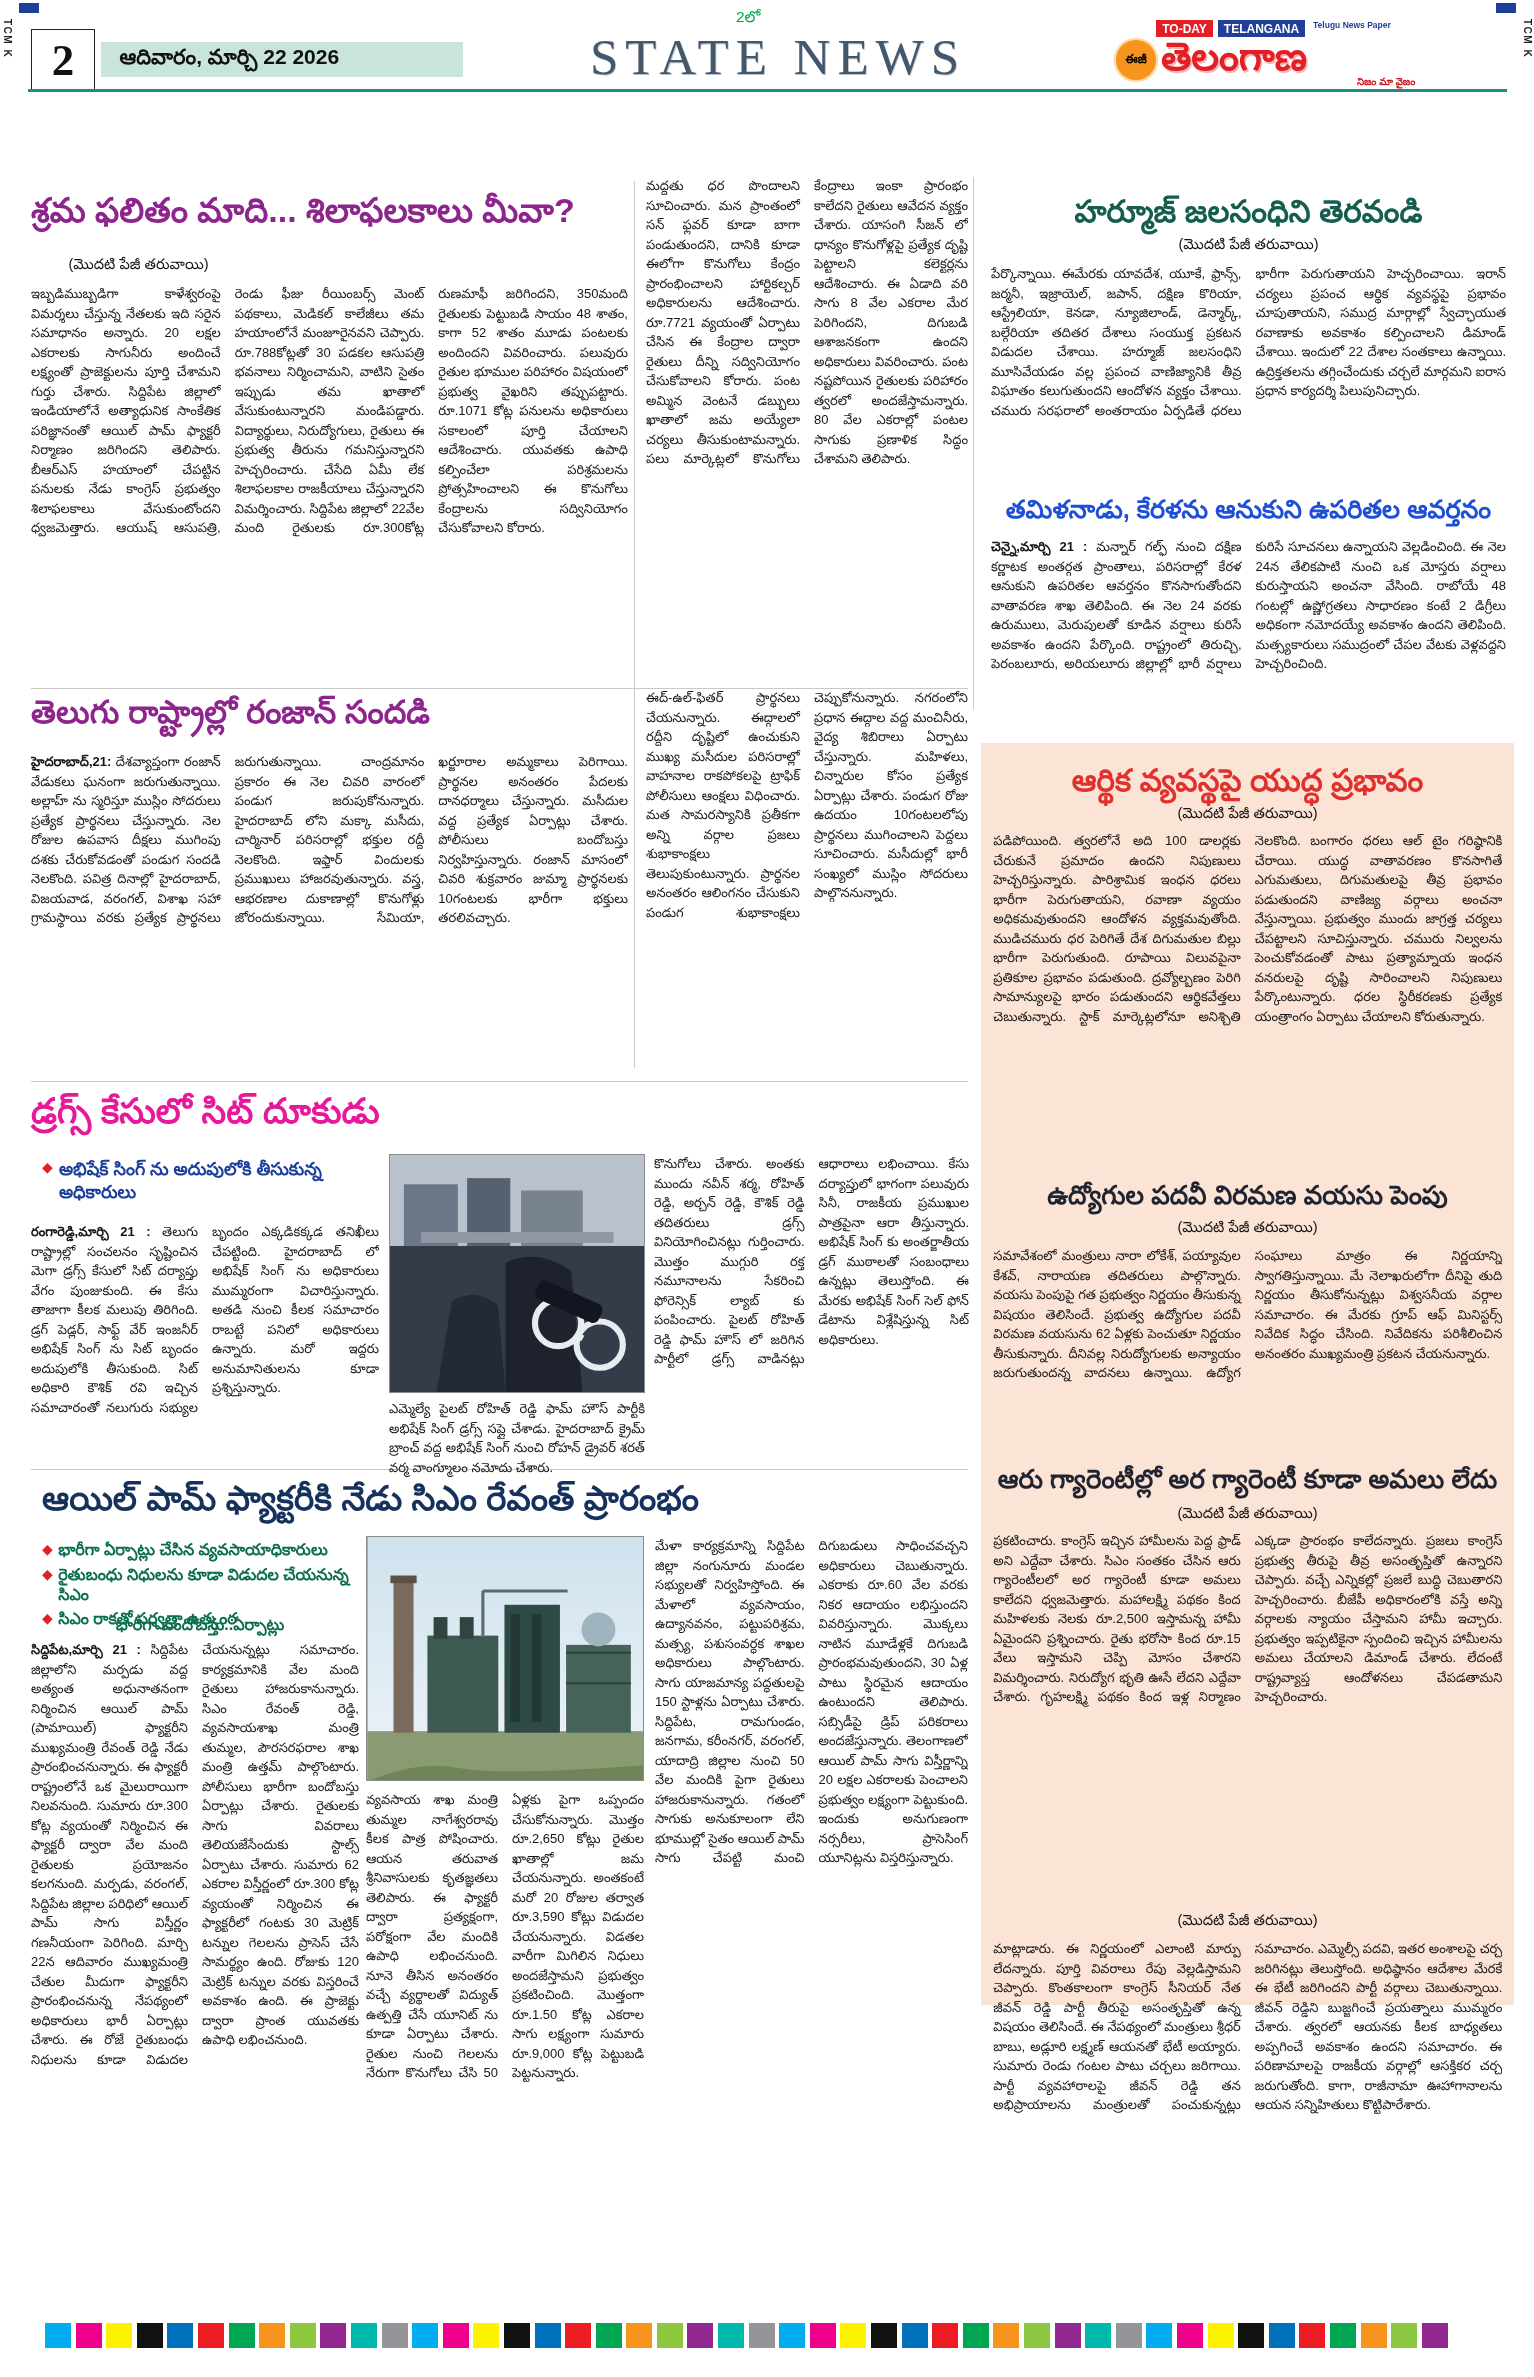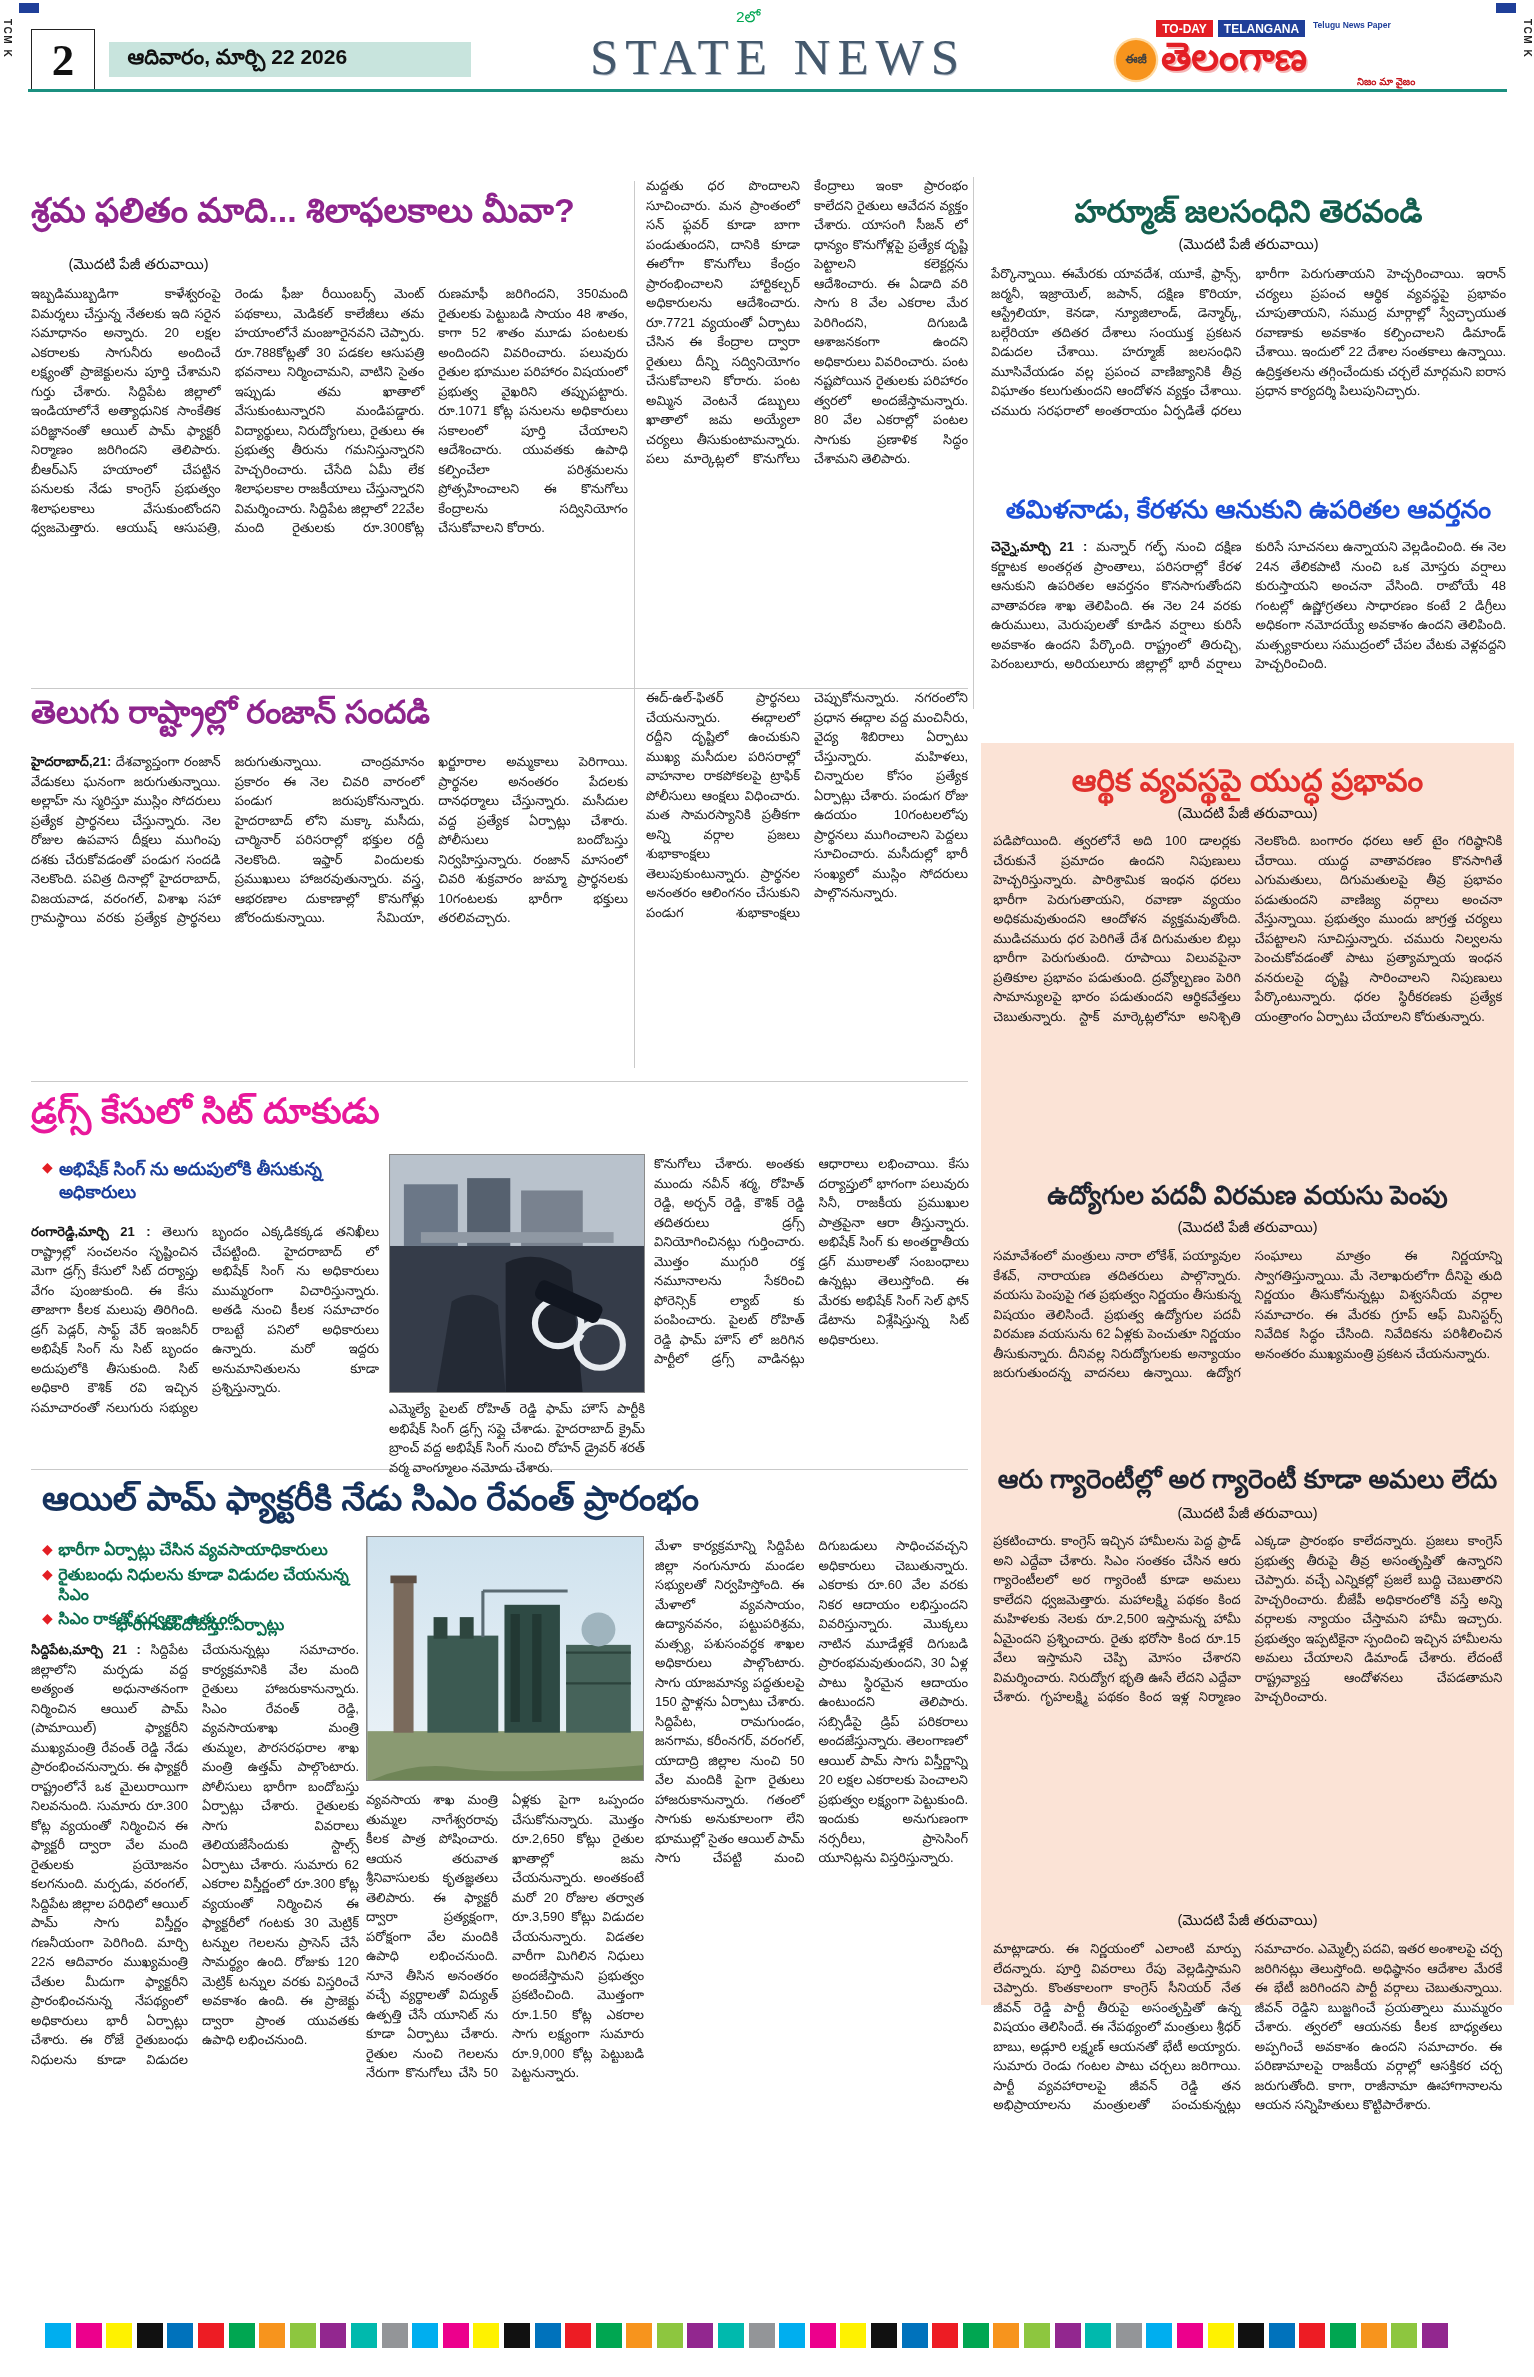--- a/index.html
+++ b/index.html
@@ -8,35 +8,35 @@
   .abs{position:absolute;}
   
   .corner-square{width:20px;height:10px;background:var(--logo-blue);}
   .edge-text{font-size:10px;font-weight:bold;color:#222;writing-mode:vertical-rl;letter-spacing:1.5px;}
   #top-center-mark{left:0;right:0;top:8px;margin:auto;width:62px;text-align:left;
       color:var(--green-mark);font-weight:normal;font-size:15.4px;}
   
   #pagenum-box{left:31px;top:29px;width:62px;height:59px;border:1.5px solid #222;
       display:flex;align-items:center;justify-content:center;
       font-family:"Liberation Serif","DejaVu Serif",serif;font-size:45px;font-weight:bold;color:#111;}
-  #date-bar{left:109px;top:42px;width:362px;height:35px;background:var(--date-bar);
+  #date-bar{left:101px;top:42px;width:362px;height:35px;background:var(--date-bar);
       display:flex;align-items:center;padding-left:18.5px;font-size:21px;font-weight:bold;color:#101010;box-sizing:border-box;}
   #state-news{left:493px;top:28px;width:570px;text-align:center;
       font-family:"Liberation Serif","DejaVu Serif",serif;font-size:51px;letter-spacing:7px;
       color:var(--statenews);text-shadow:0.8px 0.8px 0 #b9c2cc;}
   #header-rule{left:28px;top:89px;width:1479px;height:3.1px;background:var(--accent-teal);}
   
   #logo{left:1110px;top:20px;width:385px;height:69px;}
   #logo .chips{display:flex;align-items:flex-start;gap:4.6px;margin-left:46px;}
   .chip{font-size:12px;font-weight:bold;color:#fff;padding:1.5px 6.2px;}
   .chip.red{background:var(--logo-red);}
   .chip.blue{background:var(--logo-blue);}
   #logo-sub{font-size:8.5px;color:var(--logo-blue);font-weight:bold;margin-left:3.1px;}
   #logo-badge{position:absolute;left:6.2px;top:20px;width:40px;height:40px;border-radius:50%;
-      background:var(--logo-orange);color:#404040;font-size:12.3px;font-weight:bold;
+      background:var(--logo-orange);color:#000000;font-size:12.3px;font-weight:bold;
       display:flex;align-items:center;justify-content:center;box-shadow:0 0 0 2.3px #ffd9a0;}
   #logo-brand{position:absolute;left:51px;top:15.4px;font-size:39px;font-weight:bold;color:var(--logo-red);
       text-shadow:1.5px 1.5px 0 #f5b5b5;}
   #logo-tagline{position:absolute;left:247px;top:56px;font-size:10px;font-weight:bold;color:#c4161c;}
   
   .rule-h{height:0.8px;background:#c9c9c9;}
   .rule-v{width:0.8px;background:#c9c9c9;}
   
   .headline{font-weight:bold;line-height:1.15;}
   .continued{font-size:14.6px;font-weight:normal;color:#111;text-align:center;}

